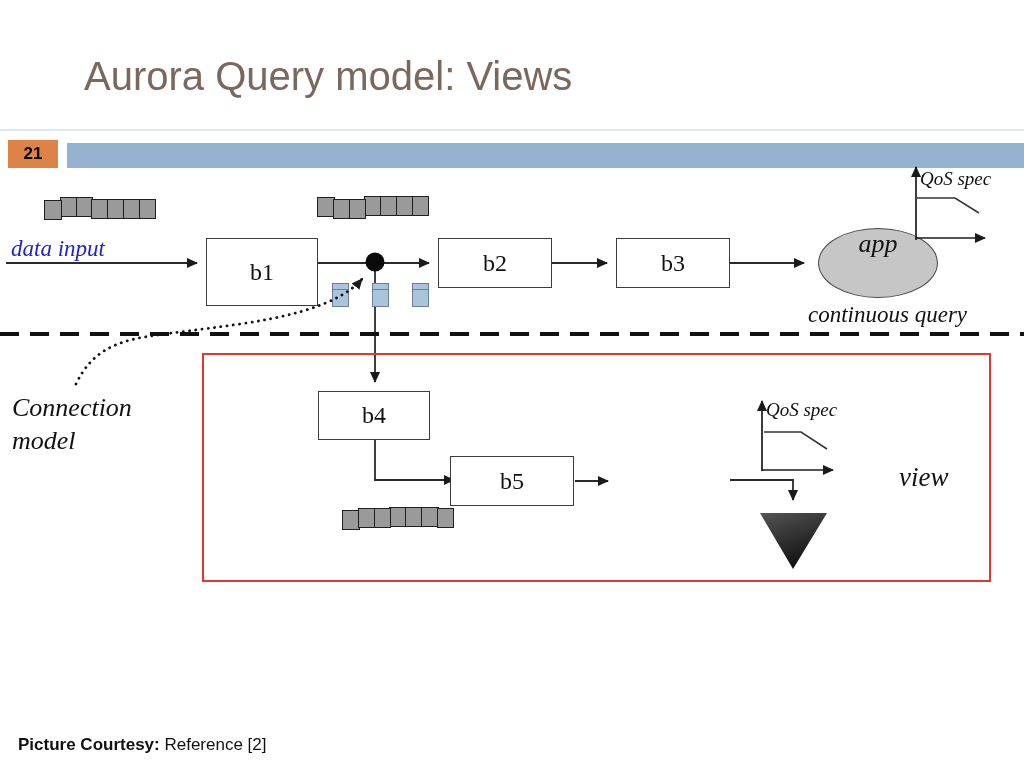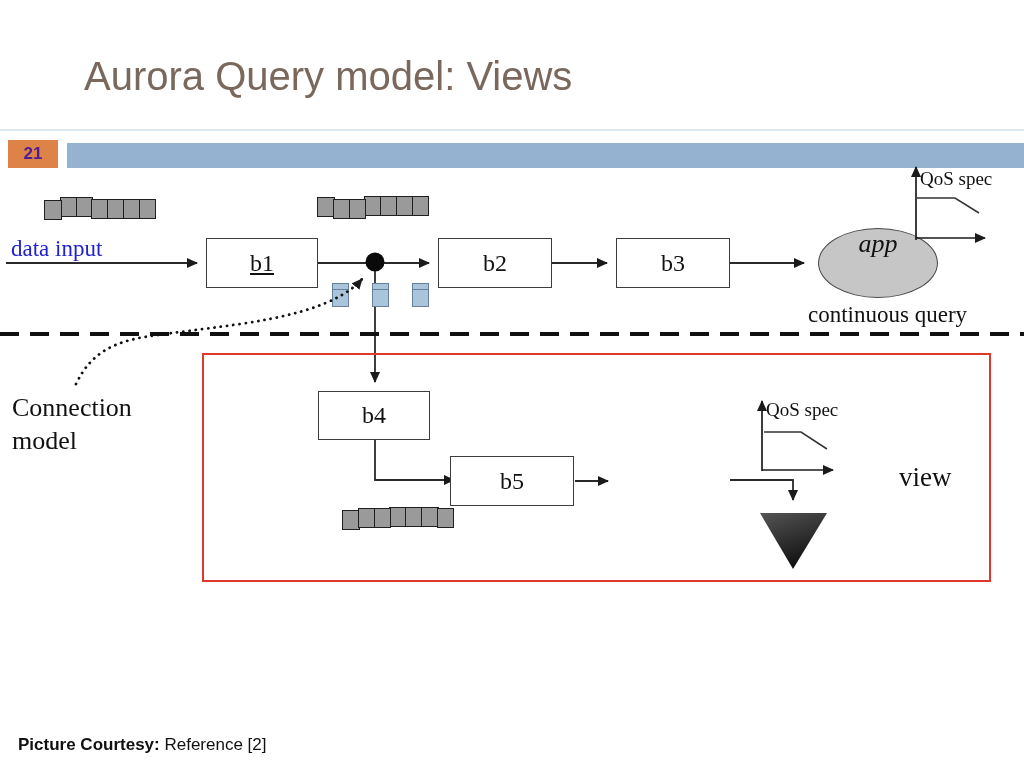--- a/index.html
+++ b/index.html
@@ -10,38 +10,38 @@
   .abs { position:absolute; }
 
   
   #page-title {
     left:84px; top:56px; font-size:40px; font-weight:400; letter-spacing:0px;
     color:var(--title_color); white-space:nowrap; line-height:1.0;
   }
   #header-rule { left:0; top:129px; width:1024px; height:2px; background:#dde7f0; }
   #slide-number-box {
     left:8px; top:140px; width:50px; height:28px; background:var(--slide_number_bg);
-    color:#4c1d95; font-size:17px; font-weight:bold;
+    color:#000000; font-size:17px; font-weight:bold;
     display:flex; align-items:center; justify-content:center;
   }
   #banner { left:67px; top:143px; width:957px; height:25px; background:var(--banner); }
 
   
   svg.layer { position:absolute; left:0; top:0; }
   #connector-layer { z-index:1; }
   #overlay-layer  { z-index:4; }
 
   
   .block {
     position:absolute; z-index:2; background:#ffffff; border:1.6px solid #3c3c3c;
     display:flex; align-items:center; justify-content:center;
     font-family:"Liberation Serif", serif; font-size:24px; color:#111;
     box-sizing:border-box;
   }
-  #block-b1 { left:206px; top:238px; width:112px; height:50px;text-decoration:underline; }
+  #block-b1 { left:206px; top:238px; width:112px; height:68px; }
   #block-b2 { left:438px; top:238px; width:114px; height:50px; }
   #block-b3 { left:616px; top:238px; width:114px; height:50px; }
   #block-b4 { left:318px; top:391px; width:112px; height:49px; }
   #block-b5 { left:450px; top:456px; width:124px; height:50px; }
   #block-b6 { left:617px; top:456px; width:113px; height:50px; }
 
   #app-ellipse {
     position:absolute; z-index:2; left:818px; top:228px; width:120px; height:70px;
     background:var(--app_fill); border:1.6px solid #474747; border-radius:50%;
     display:flex; align-items:flex-start; justify-content:center;
@@ -71,21 +71,21 @@
     background:var(--tuple_fill); border:1.6px solid var(--tuple_border);
   }
   .tuple::after {
     content:""; position:absolute; left:0; right:0; top:5px;
     border-top:1.6px solid var(--tuple_border);
   }
 
   
   .lbl {
     position:absolute; z-index:5; font-family:"Liberation Serif", serif;
-    color:#111; white-space:nowrap; line-height:1.15;
+    font-style:italic; color:#111; white-space:nowrap; line-height:1.15;
   }
   #label-data-input       { left:11px;  top:236px; font-size:23px; color:var(--data_input); }
   #label-connection-point { left:12px;  top:391px; font-size:26px; line-height:33px; }
   #label-qos-top          { left:920px; top:168px; font-size:19px; }
   #label-qos-view         { left:766px; top:399px; font-size:19px; }
   #label-continuous-query { left:808px; top:302px; font-size:23px; }
   #label-view             { left:899px; top:462px; font-size:27px; }
 
   
   #footer { left:18px; top:735px; font-size:17px; color:#111; z-index:5; }

